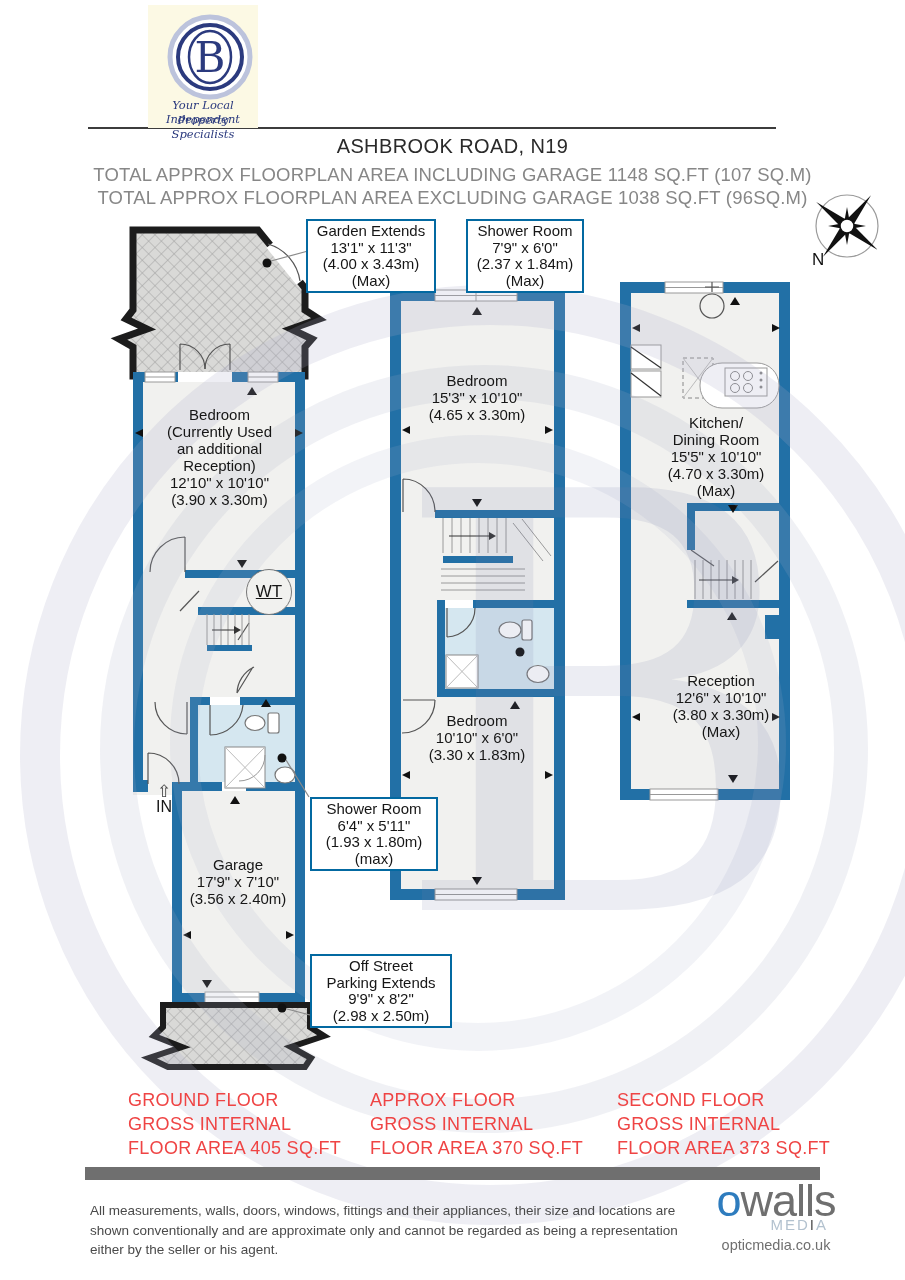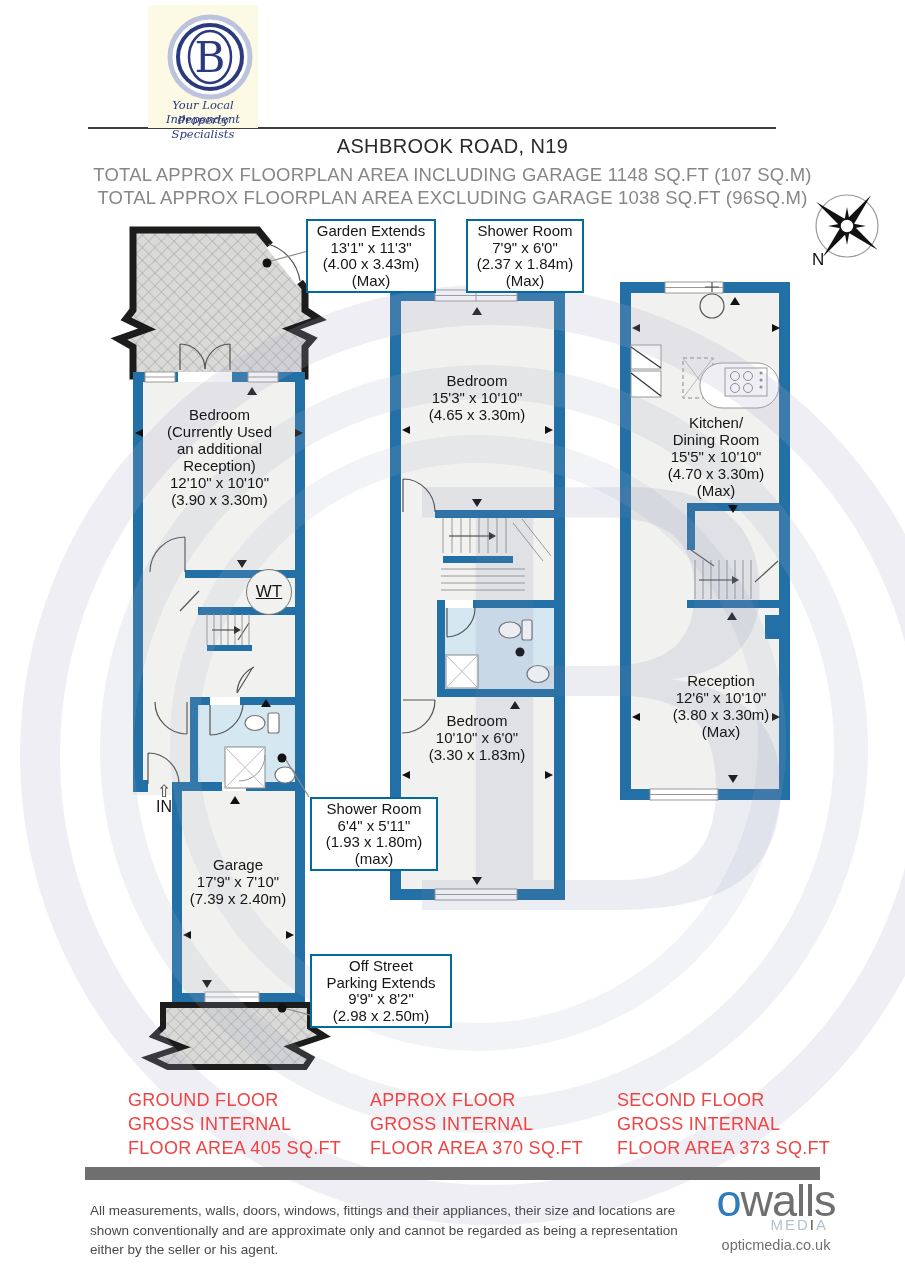--- a/index.html
+++ b/index.html
@@ -358,21 +358,21 @@
   </div>
 
   <div class="in-marker">
     <div class="arr">⇧</div>
     <div class="txt">IN</div>
   </div>
 
   <div class="room-label" style="left:177px;top:856px;width:122px;">
     <div>Garage</div>
     <div>17'9" x 7'10"</div>
-    <div>(7.39 x 2.40m)</div>
+    <div>(3.56 x 2.40m)</div>
   </div>
 
   <div class="room-label" style="left:412px;top:372px;width:130px;">
     <div>Bedroom</div>
     <div>15'3" x 10'10"</div>
     <div>(4.65 x 3.30m)</div>
   </div>
 
   <div class="room-label" style="left:412px;top:712px;width:130px;">
     <div>Bedroom</div>

